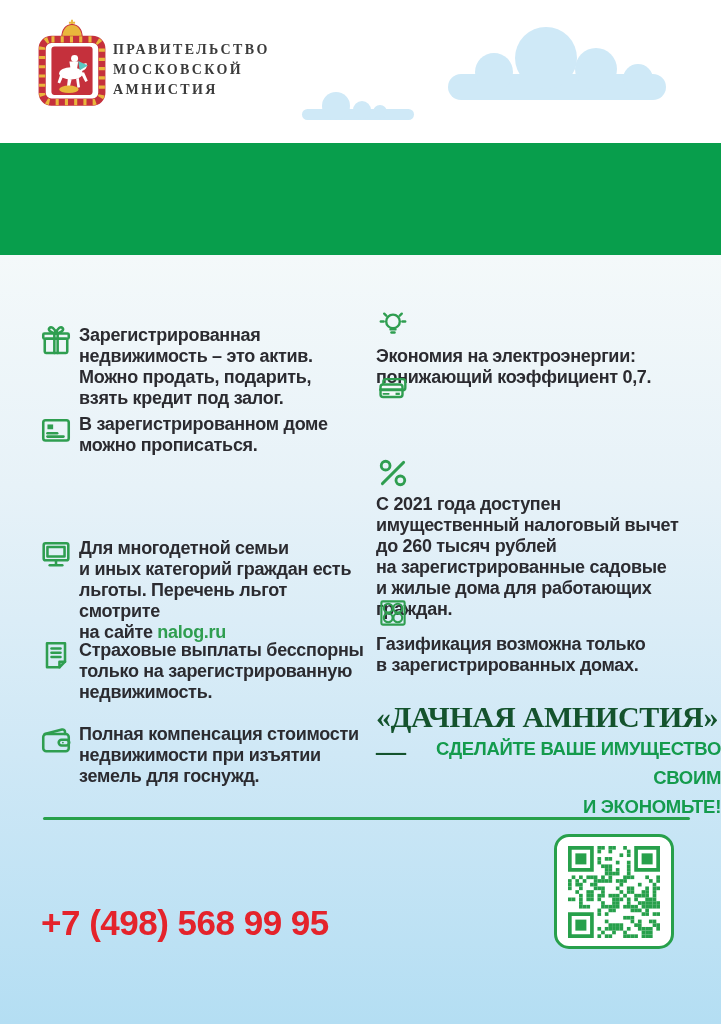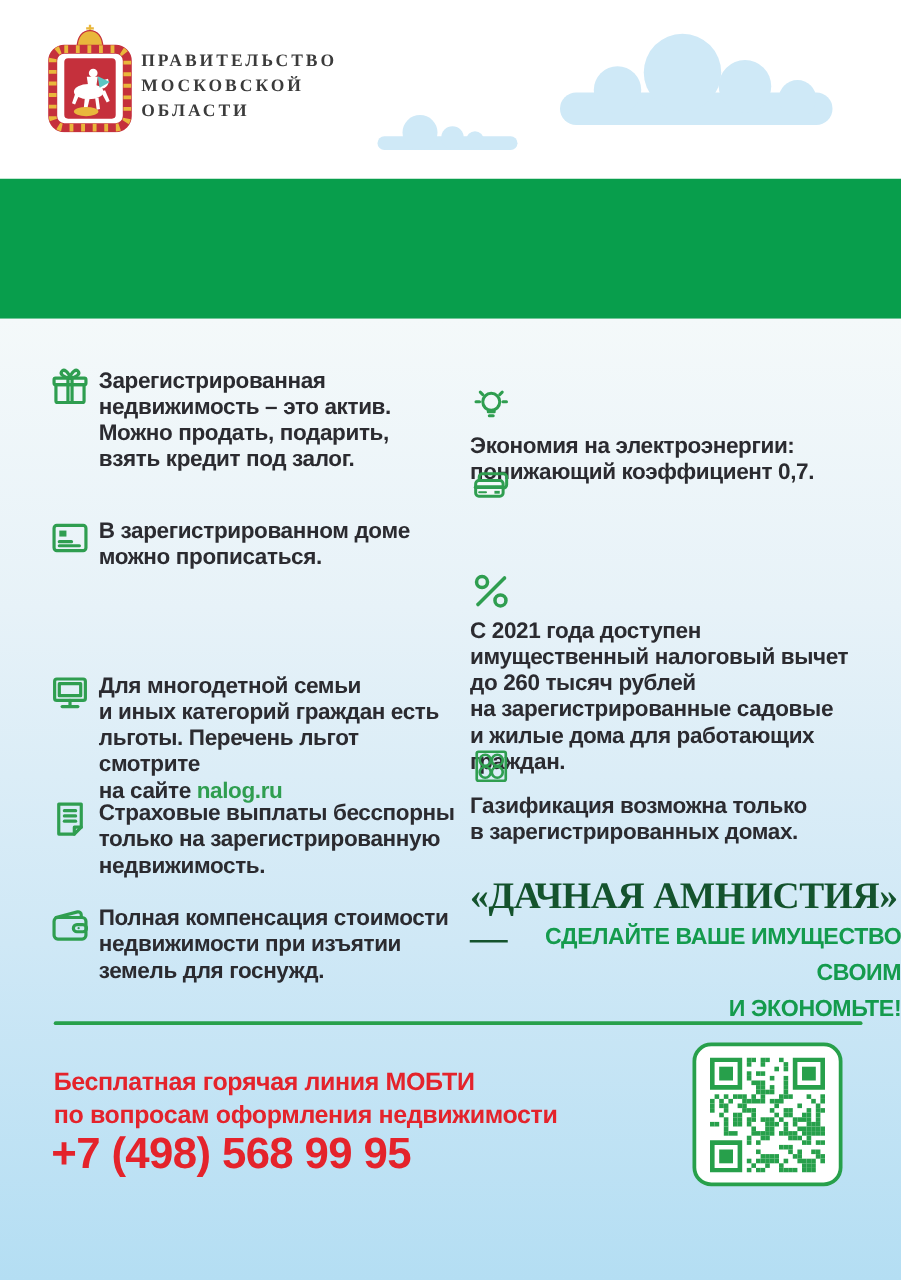--- a/index.html
+++ b/index.html
@@ -67,21 +67,21 @@
         <path d="M43.5 53 l4.5 8.5 2.3 -1.2 -3.6 -8.3"></path>
         <path d="M43 51 c5 -.5 7.5 -4 6 -8 l-5 1.5 z"></path>
         <circle cx="37.5" cy="38.5" r="3.4"></circle>
         <path d="M32.5 41.5 h8.5 l-1.5 10 h-5.5 z"></path>
       </g>
       <path d="M41 41 l9.5 4.5 -8 4.5 z" fill="#5bc6c3"></path>
       <ellipse cx="32" cy="68.5" rx="9.5" ry="3.6" fill="#e9b73c"></ellipse>
     </svg>
     <div class="org-name">ПРАВИТЕЛЬСТВО
 МОСКОВСКОЙ
-ОБЛАСТИ</div>
+АМНИСТИЯ</div>
     <svg class="cloud cloud-small" viewBox="0 0 118 38" fill="#cfe9f7">
       <rect x="2" y="25" width="112" height="11" rx="5.5"></rect>
       <circle cx="36" cy="22" r="14"></circle>
         <circle cx="62" cy="26" r="9"></circle>
         <circle cx="80" cy="28" r="7"></circle>
     </svg>
     <svg class="cloud cloud-big" viewBox="0 0 224 78" fill="#cfe9f7">
       <rect x="2" y="50" width="218" height="26" rx="13"></rect>
       <circle cx="48" cy="48" r="19"></circle>
         <circle cx="100" cy="34" r="31"></circle>
@@ -91,21 +91,21 @@
   </div>
 
   <div class="banner">
     <div class="banner-title">
       <span class="big">10 «ЗА»</span><span class="rest">государственной регистрации недвижимости:</span>
     </div>
   </div>
 
   <div class="body-bg"></div>
 
-  <div class="item col-left" style="top:292px">
+  <div class="item col-left" style="top:323px">
     <span class="ic">
         <svg width="36" height="36" viewBox="0 0 24 24">
       <rect x="4.5" y="10.5" width="15" height="9.5" rx="0.8"></rect>
           <rect x="3.5" y="7" width="17" height="3.5" rx="0.8"></rect>
       <line x1="10.9" y1="7" x2="10.9" y2="20"></line>
           <line x1="13.1" y1="7" x2="13.1" y2="20"></line>
       <path d="M12 7 C8.5 6.5 6.5 4.8 7.6 3.4 C8.7 2 11.3 3.4 12 7 Z"></path>
       <path d="M12 7 C15.5 6.5 17.5 4.8 16.4 3.4 C15.3 2 12.7 3.4 12 7 Z"></path>
         </svg>
       </span>
@@ -230,22 +230,20 @@
     <p class="txt">Газификация возможна только
 в зарегистрированных домах.</p>
   </div>
 
   <div class="amnesty-heading">«ДАЧНАЯ АМНИСТИЯ» —</div>
   <div class="amnesty-sub">СДЕЛАЙТЕ ВАШЕ ИМУЩЕСТВО СВОИМ
 И ЭКОНОМЬТЕ!</div>
 
   <div class="divider"></div>
 
-  <div class="hotline">Бесплатная горячая линия МОБТИ
-по вопросам оформления недвижимости</div>
   <div class="phone">+7 (498) 568 99 95</div>
 
   <div class="qr-box">
     <svg viewBox="0 0 100 100">
         <g id="qr-modules">
           <rect x="32" y="0" width="4" height="4"></rect>
           <rect x="36" y="0" width="4" height="4"></rect>
           <rect x="44" y="0" width="4" height="4"></rect>
           <rect x="48" y="0" width="4" height="4"></rect>
           <rect x="60" y="0" width="4" height="4"></rect>

